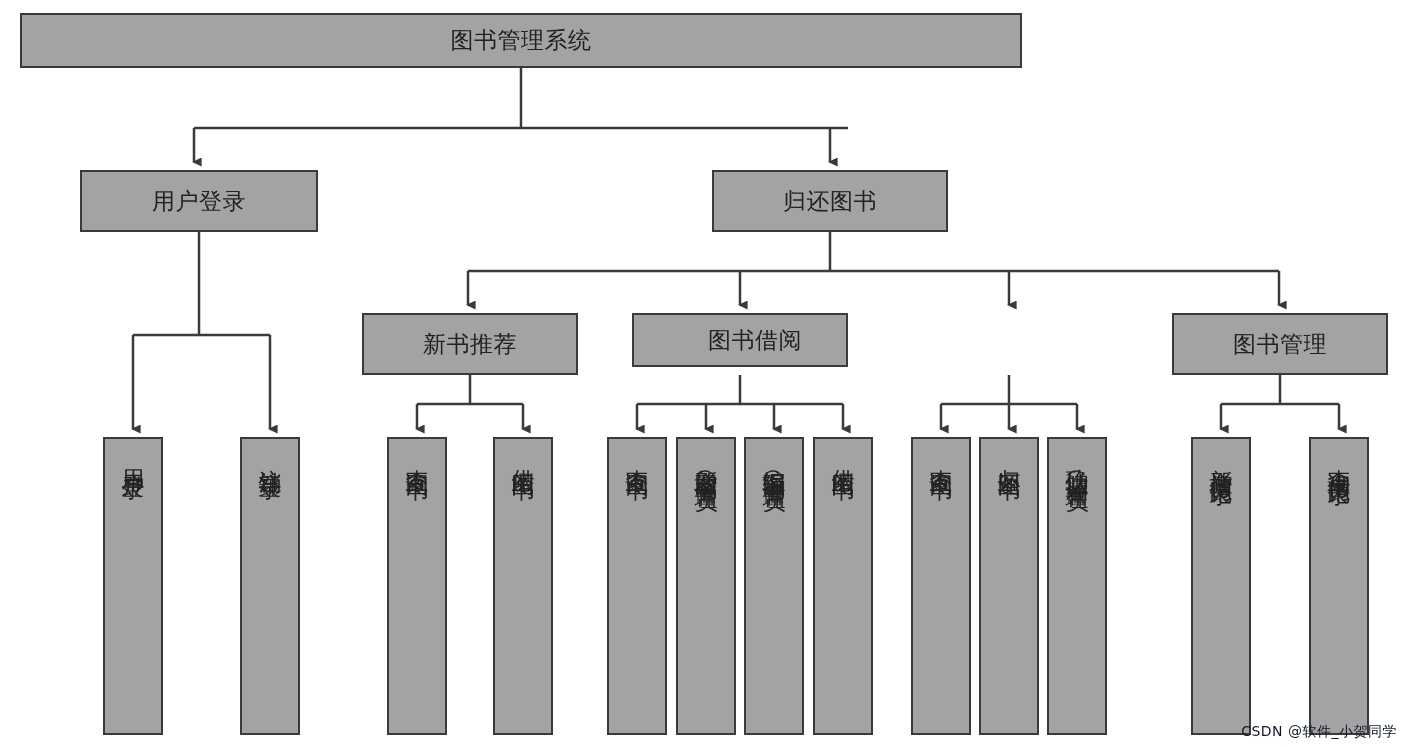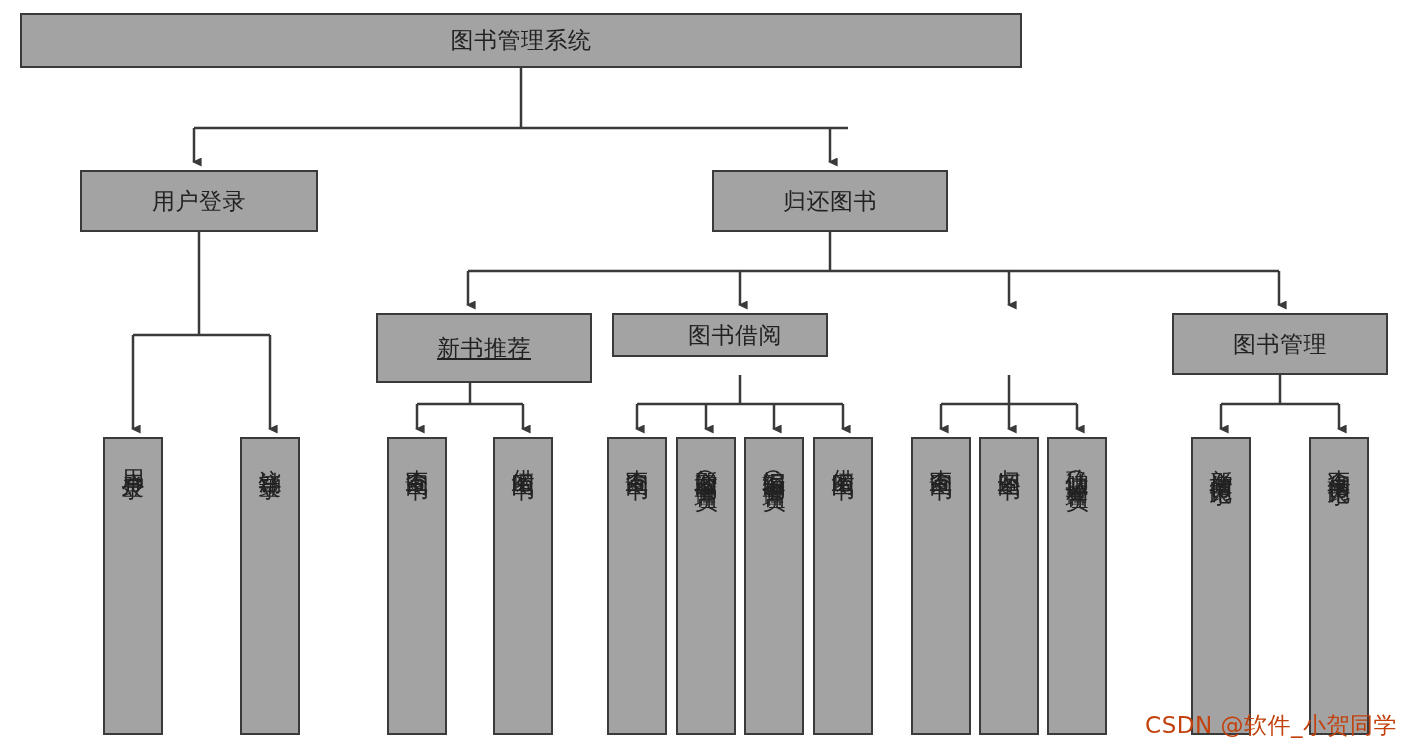--- a/index.html
+++ b/index.html
@@ -57,22 +57,22 @@
   .node.vert .vtext {
     writing-mode: vertical-rl;
     text-orientation: upright;
     white-space: normal;
     display: block;
   }
   .watermark {
     position: absolute;
     right: 8px;
     bottom: 6px;
-    font-size: 23px;
-    color: #c2410c;
+    font-size: 14px;
+    color: #0f172a;
     letter-spacing: 0.5px;
     white-space: nowrap;
   }
 </style>
 </head>
 <body>
 
 <div id="diagram-root">
 
   <svg class="connectors" viewBox="0 0 1405 747">
@@ -129,24 +129,24 @@
     <span>图书管理系统</span>
   </div>
 
   <div class="node horiz" style="left:80px; top:170px; width:238px; height:62px;">
     <span>用户登录</span>
   </div>
   <div class="node horiz" style="left:712px; top:170px; width:236px; height:62px;">
     <span>归还图书</span>
   </div>
 
-  <div class="node horiz" style="left:376px; top:313px; width:216px; height:70px;text-decoration:underline;">
+  <div class="node horiz" style="left:362px; top:313px; width:216px; height:62px;">
     <span>新书推荐</span>
   </div>
-  <div class="node horiz" style="left:612px; top:313px; width:216px; height:44px;padding-left:30px;">
+  <div class="node horiz" style="left:632px; top:313px; width:216px; height:54px;padding-left:30px;">
     <span>图书借阅</span>
   </div>
   <div class="node horiz" style="left:1172px; top:313px; width:216px; height:62px;">
     <span>图书管理</span>
   </div>
 
   <div class="node vert" style="left:103px; top:437px; width:60px; height:298px;">
     <span class="vtext">用户登录</span>
   </div>
   <div class="node vert" style="left:240px; top:437px; width:60px; height:298px;">

